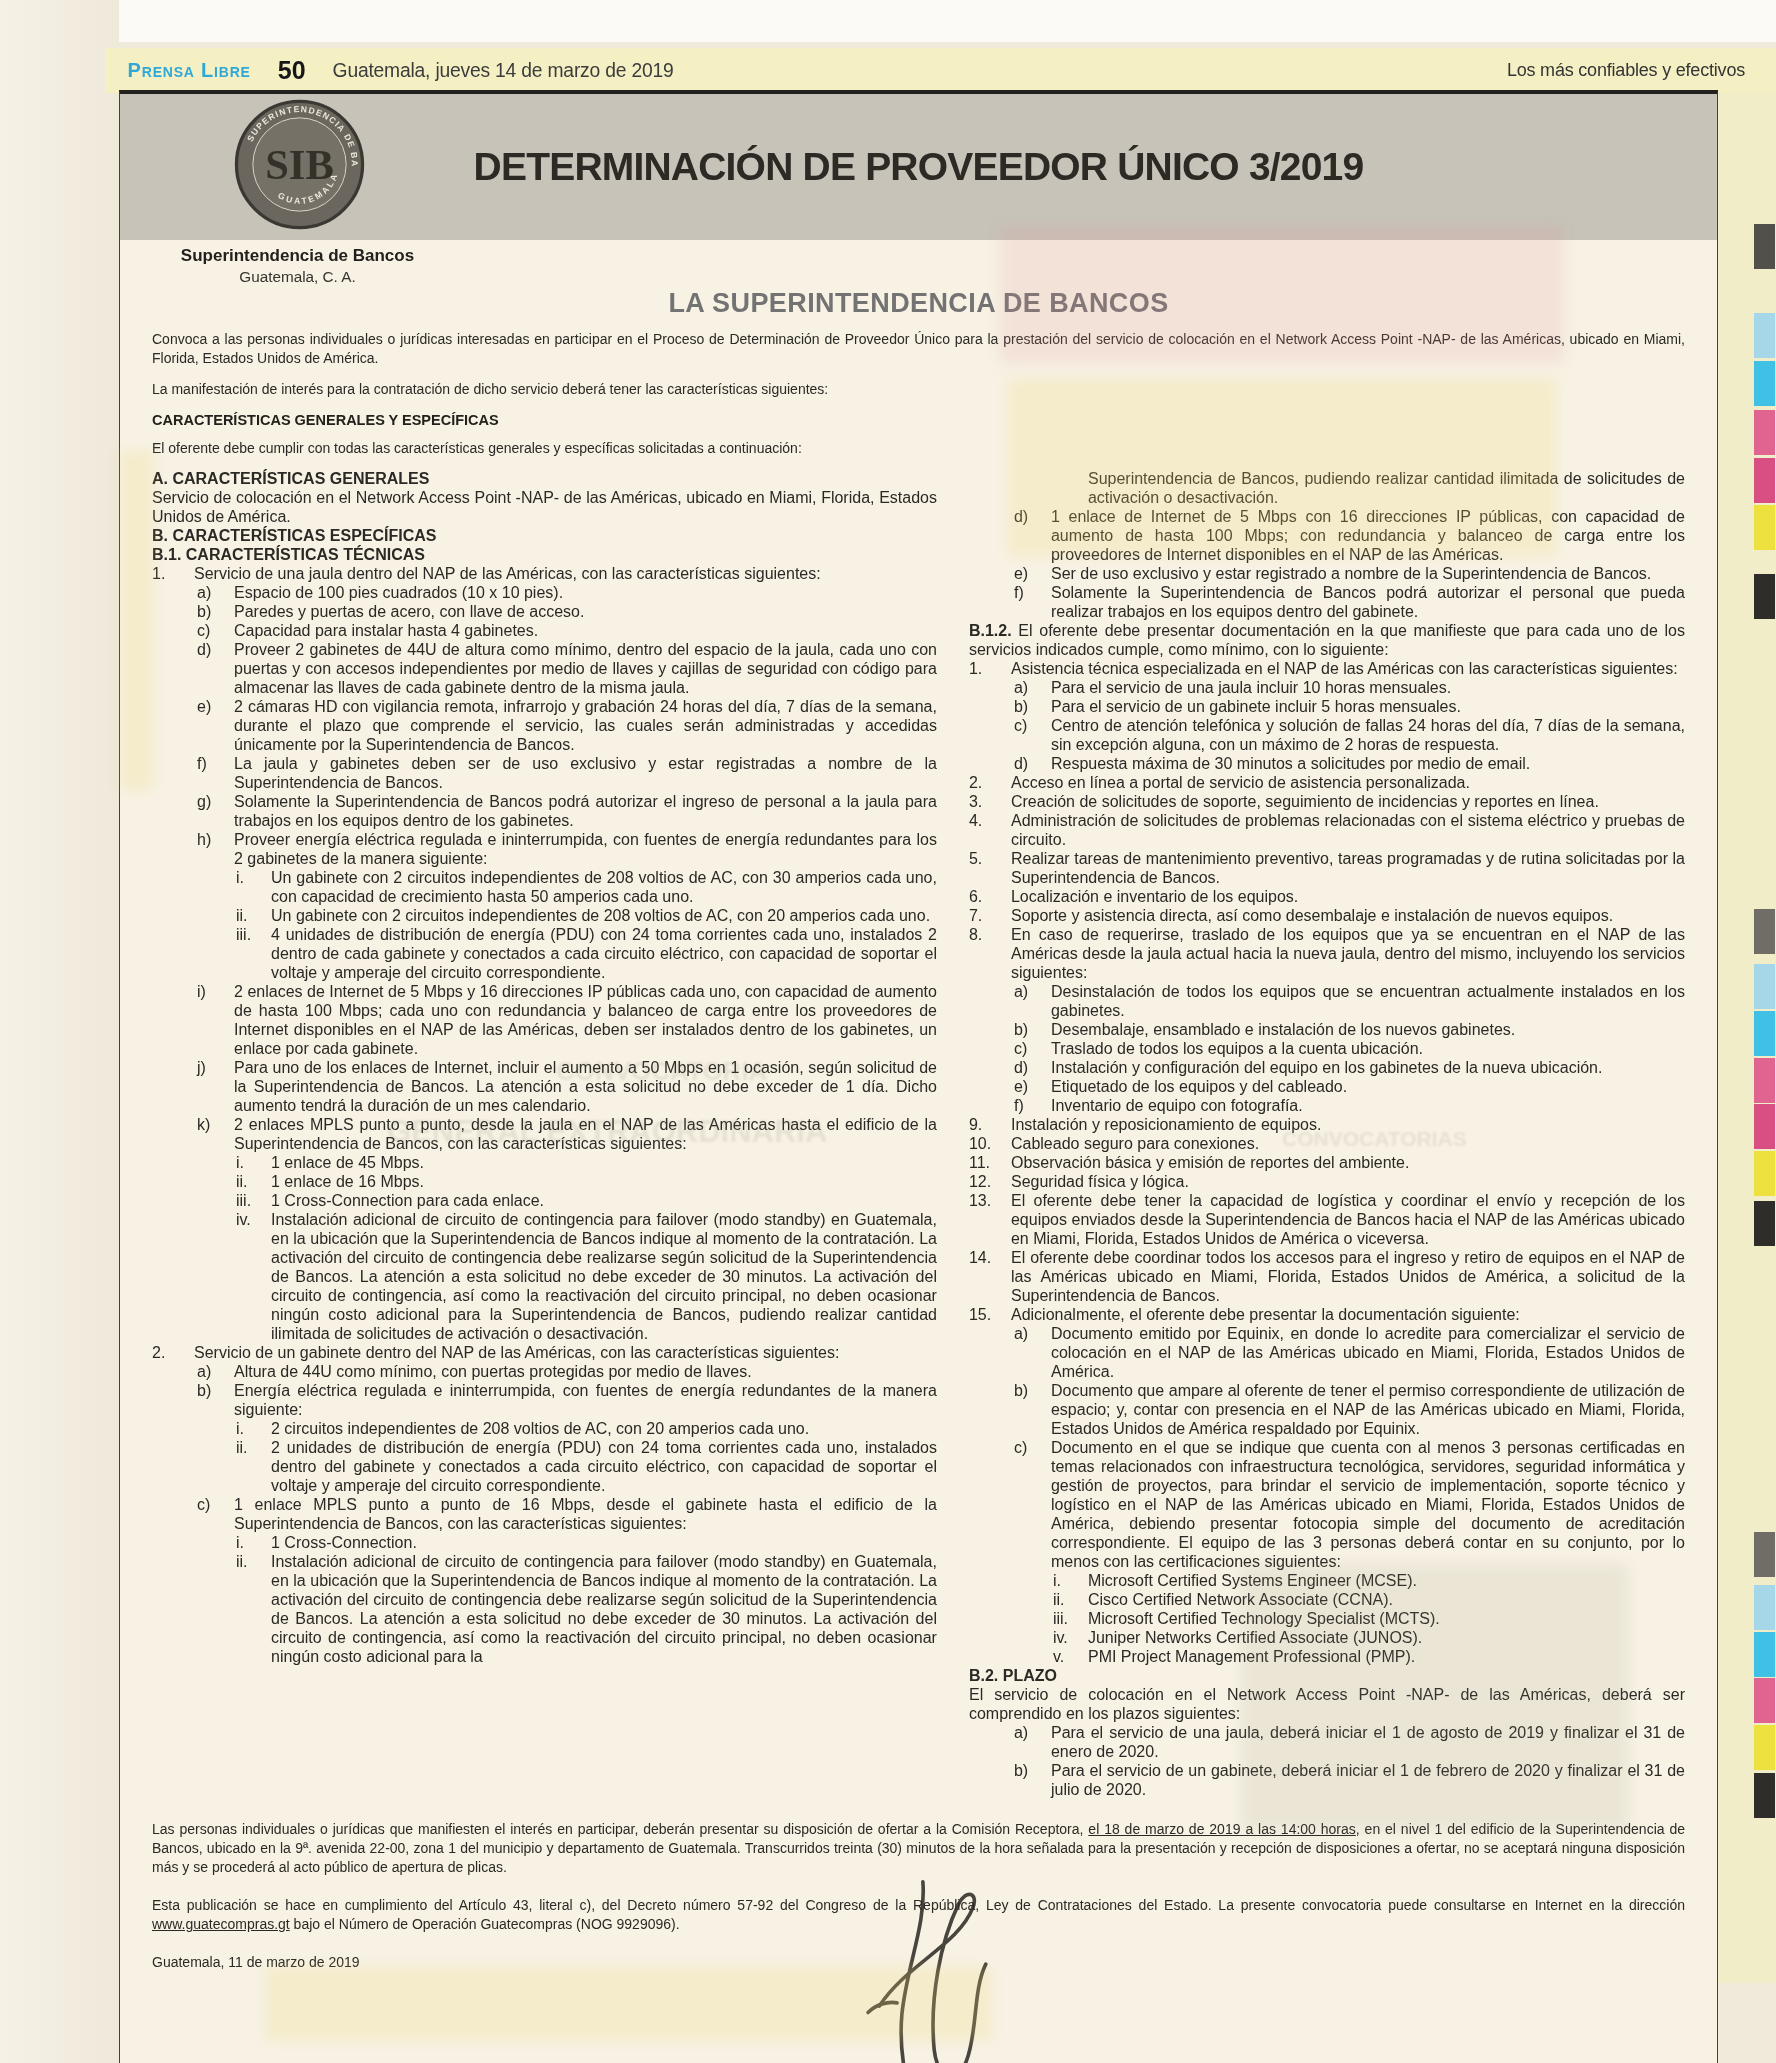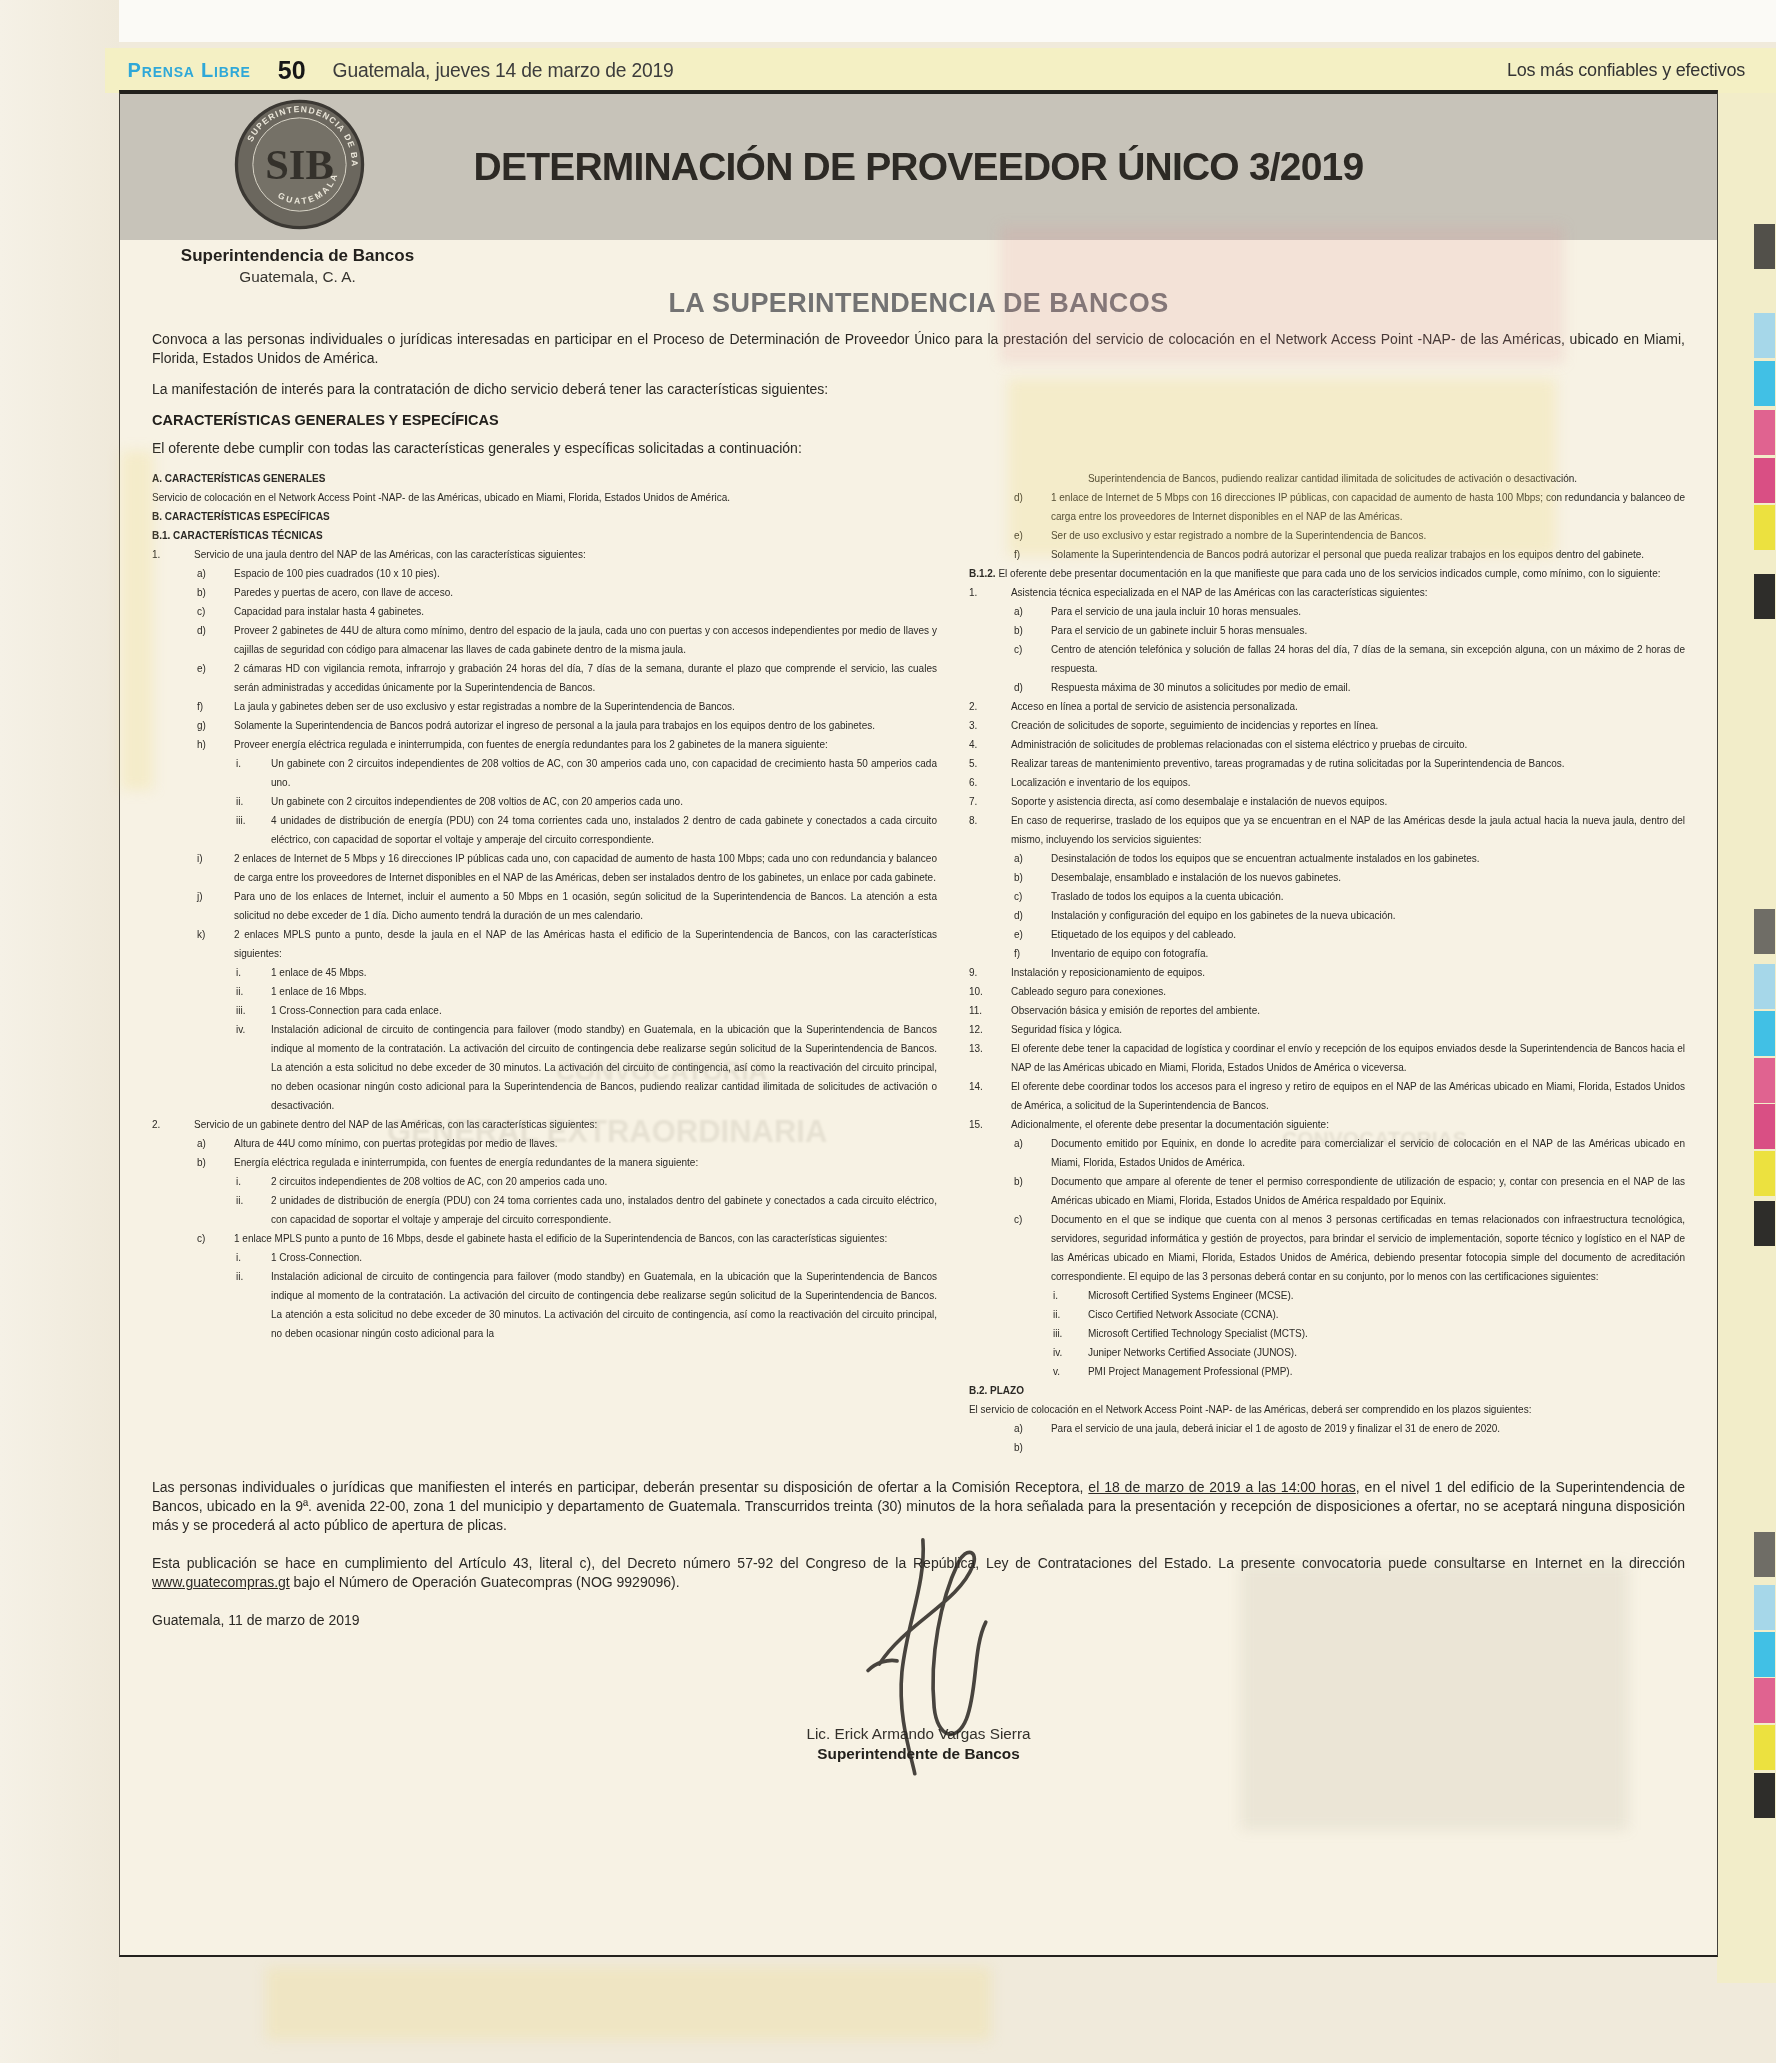--- a/index.html
+++ b/index.html
@@ -39,21 +39,21 @@
   .org-block{position:absolute;left:0px;top:152px;width:355px;text-align:center;}
   .org-name{font-weight:bold;font-size:17px;color:#23211d;}
   .org-place{font-size:15.3px;color:#35332e;margin-top:2.4px;}
 
   .content{padding:0 32px;}
   .main-heading{text-align:center;font-weight:bold;font-size:27px;color:#737373;margin-top:48px;letter-spacing:0.4px;}
   .intro p{font-size:14px;line-height:19px;text-align:justify;margin:11.3px 0 0 0;}
   .subhead{font-weight:bold;font-size:14.5px;margin-top:13px;color:#23211d;}
 
   .cols{display:flex;margin-top:11.3px;}
-  .col{font-size:10px;line-height:19px;text-align:justify;}
+  .col{font-size:16px;line-height:19px;text-align:justify;}
   .col-left{width:786px;}
   .col-right{width:717px;margin-left:32px;}
   .col .h{font-weight:bold;text-align:left;}
   .col .p{margin:0;}
   .col .pre{font-weight:bold;}
   .li{display:flex;}
   .li .mk{flex:0 0 auto;}
   .lv1 .mk{width:42px;}
   .lv2{padding-left:45px;} .lv2 .mk{width:37px;}
   .lv3{padding-left:84px;} .lv3 .mk{width:35px;}
@@ -395,20 +395,21 @@
             <span class="tx">PMI Project Management Professional (PMP).</span>
           </div>
           <div class="h">B.2. PLAZO</div>
           <div class="p">El servicio de colocación en el Network Access Point -NAP- de las Américas, deberá ser comprendido en los plazos siguientes:</div>
           <div class="li lv2">
             <span class="mk">a)</span>
             <span class="tx">Para el servicio de una jaula, deberá iniciar el 1 de agosto de 2019 y finalizar el 31 de enero de 2020.</span>
           </div>
           <div class="li lv2">
             <span class="mk">b)</span>
+            <span class="tx">Para el servicio de un gabinete, deberá iniciar el 1 de febrero de 2020 y finalizar el 31 de julio de 2020.</span>
           </div>
         </div>
     </div>
   </div>
 
   <div class="footer">
     <p><span>Las personas individuales o jurídicas que manifiesten el interés en participar, deberán presentar su disposición de ofertar a la Comisión Receptora, </span><span class="u">el 18 de marzo de 2019 a las 14:00 horas</span><span>, en el nivel 1 del edificio de la Superintendencia de Bancos, ubicado en la 9ª. avenida 22-00, zona 1 del municipio y departamento de Guatemala. Transcurridos treinta (30) minutos de la hora señalada para la presentación y recepción de disposiciones a ofertar, no se aceptará ninguna disposición más y se procederá al acto público de apertura de plicas.</span></p>
     <p><span>Esta publicación se hace en cumplimiento del Artículo 43, literal c), del Decreto número 57-92 del Congreso de la República, Ley de Contrataciones del Estado. La presente convocatoria puede consultarse en Internet en la dirección </span><span class="u">www.guatecompras.gt</span><span> bajo el Número de Operación Guatecompras (NOG 9929096).</span></p>
     <div class="dateline">Guatemala, 11 de marzo de 2019</div>
 

